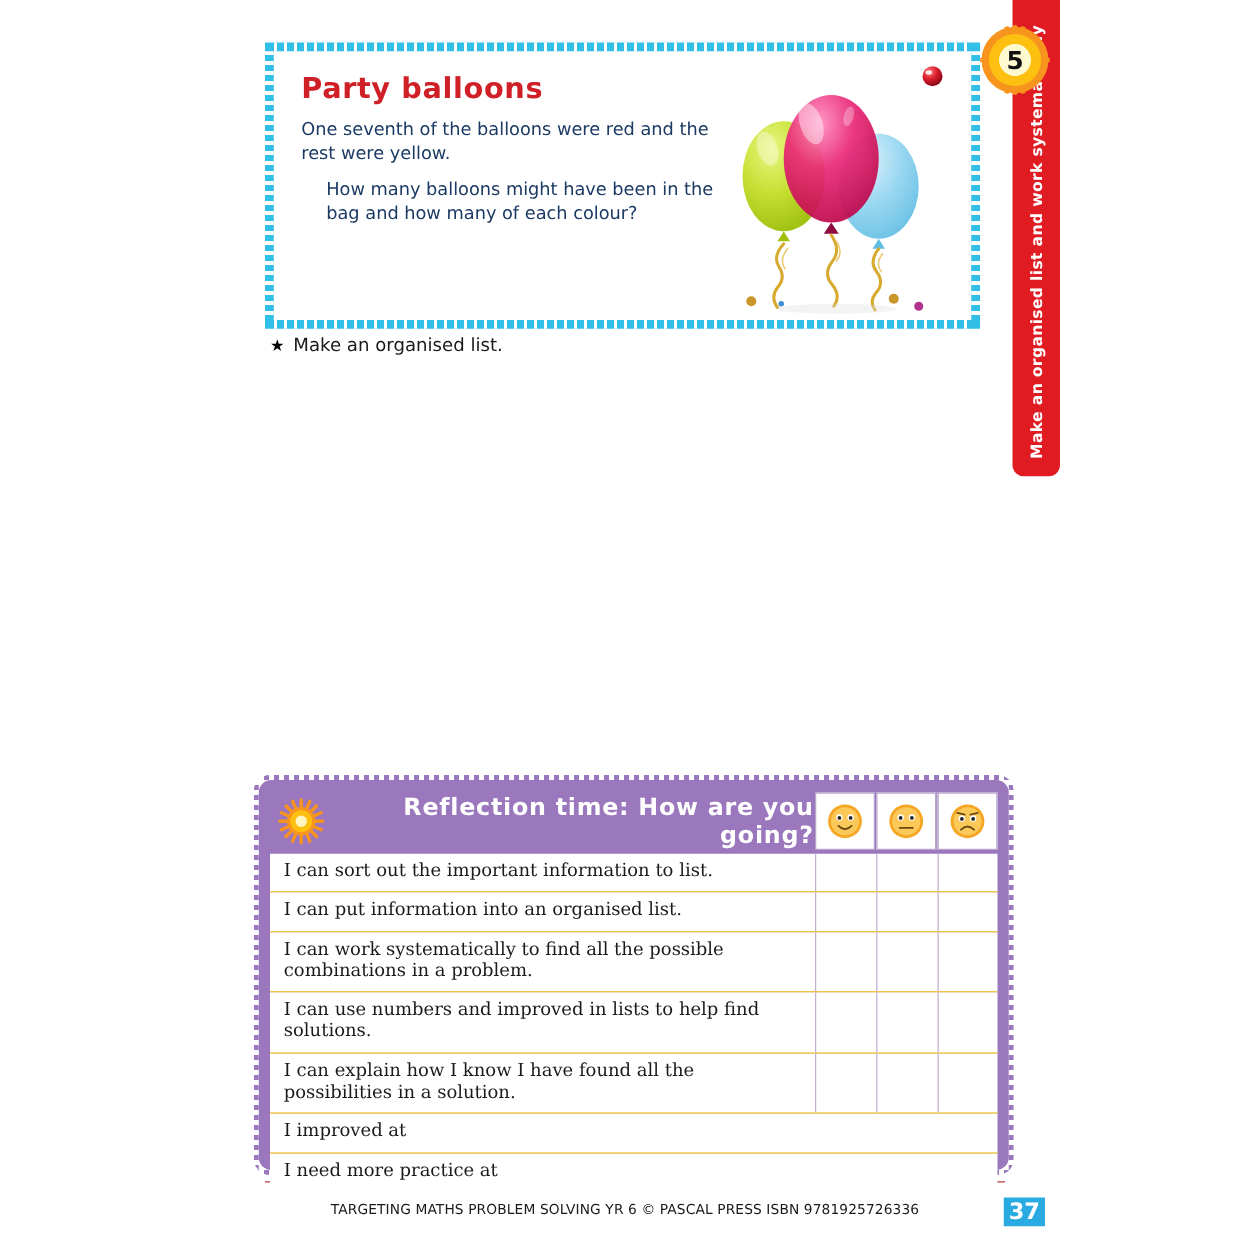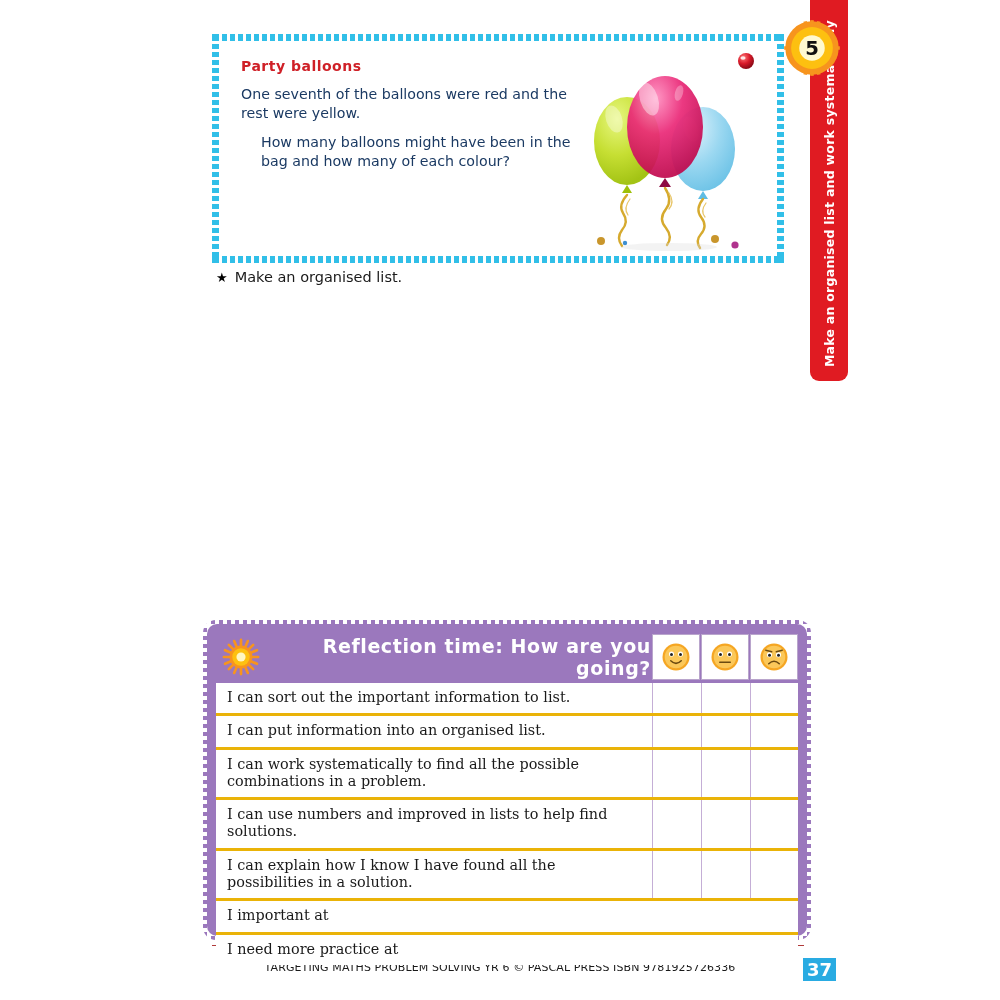--- a/index.html
+++ b/index.html
@@ -72,21 +72,21 @@
     background-image: repeating-linear-gradient(to bottom,
       #ffffff 0px, #ffffff 3px, transparent 3px, transparent 8px);
   }
   .dash-l { left: -7px; }
   .dash-r { right: -7px; }
 
   .problem-inner { position: relative; padding: 17px 22px; height: 100%; }
 
   .problem-title {
     color: #cf2027;
-    font-size: 14px;
+    font-size: 23px;
     font-weight: bold;
     font-family: "DejaVu Sans", sans-serif;
     letter-spacing: 0.5px;
     margin-bottom: 11px;
   }
   .problem-body { width: 355px; }
   .problem-para {
     color: #1b3a63;
     font-size: 14.2px;
     line-height: 1.32;
@@ -165,21 +165,21 @@
     background: #ffffff;
     border: 1px solid #b9a5cc;
     display: flex; align-items: center; justify-content: center;
     margin-left: 1px;
   }
   .face-cell svg { width: 30px; height: 30px; }
 
   .refl-row {
     display: flex;
     background: #ffffff;
-    border-bottom: 3px solid #eab308;
+    border-bottom: 1px solid #eab308;
     align-items: stretch;
   }
   .refl-row:last-child { border-bottom: none; }
   .refl-label {
     flex: 1;
     padding: 6px 9px 7px 11px;
     font-size: 14.4px;
     color: #1a1a1a;
     font-family: "DejaVu Serif", serif;
     line-height: 1.2;
@@ -443,21 +443,21 @@
       <div class="refl-box"></div>
       <div class="refl-box"></div>
     </div>
     <div class="refl-row">
       <div class="refl-label">I can explain how I know I have found all the possibilities in a solution.</div>
       <div class="refl-box"></div>
       <div class="refl-box"></div>
       <div class="refl-box"></div>
     </div>
     <div class="refl-row">
-      <div class="refl-label">I important at</div>
+      <div class="refl-label">I improved at</div>
     </div>
     <div class="refl-row">
       <div class="refl-label">I need more practice at</div>
     </div>
   </div>
 </div>
 
 <div class="footer-rule"></div>
 <div class="footer-text">TARGETING MATHS PROBLEM SOLVING YR 6 © PASCAL PRESS    ISBN 9781925726336</div>
 <div class="page-badge">37</div>

